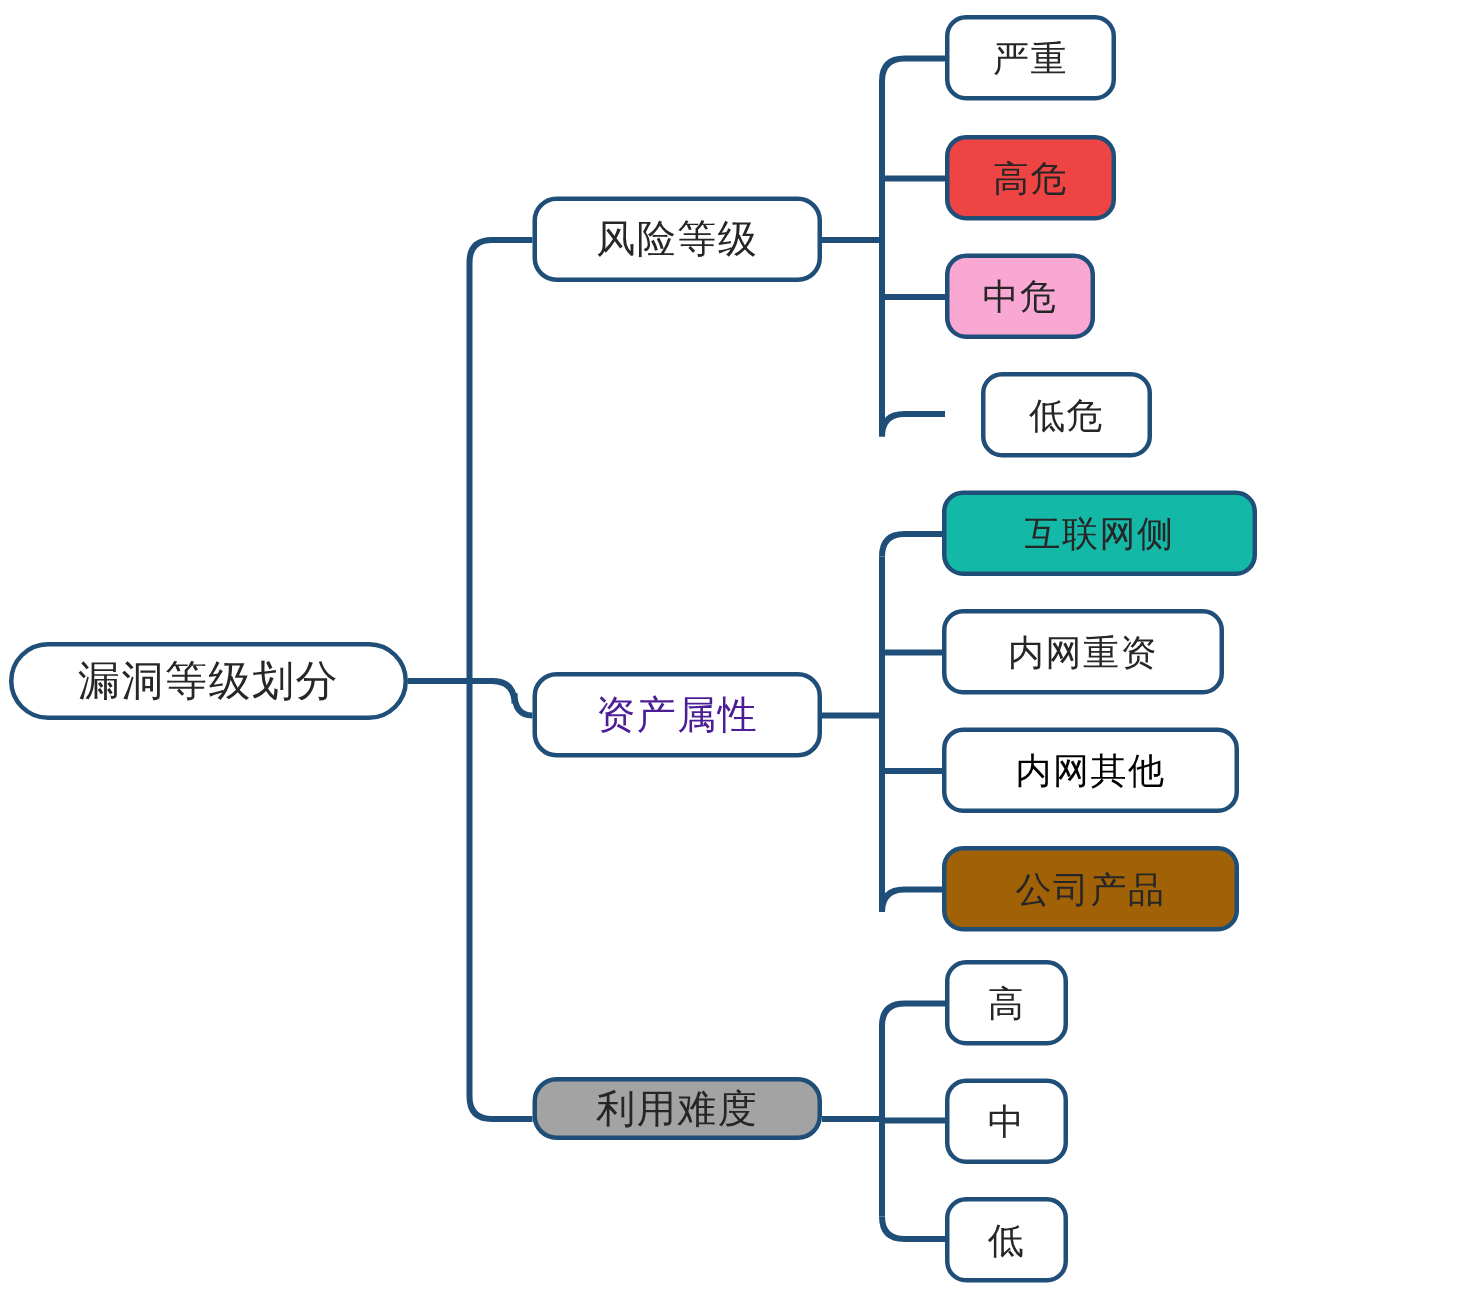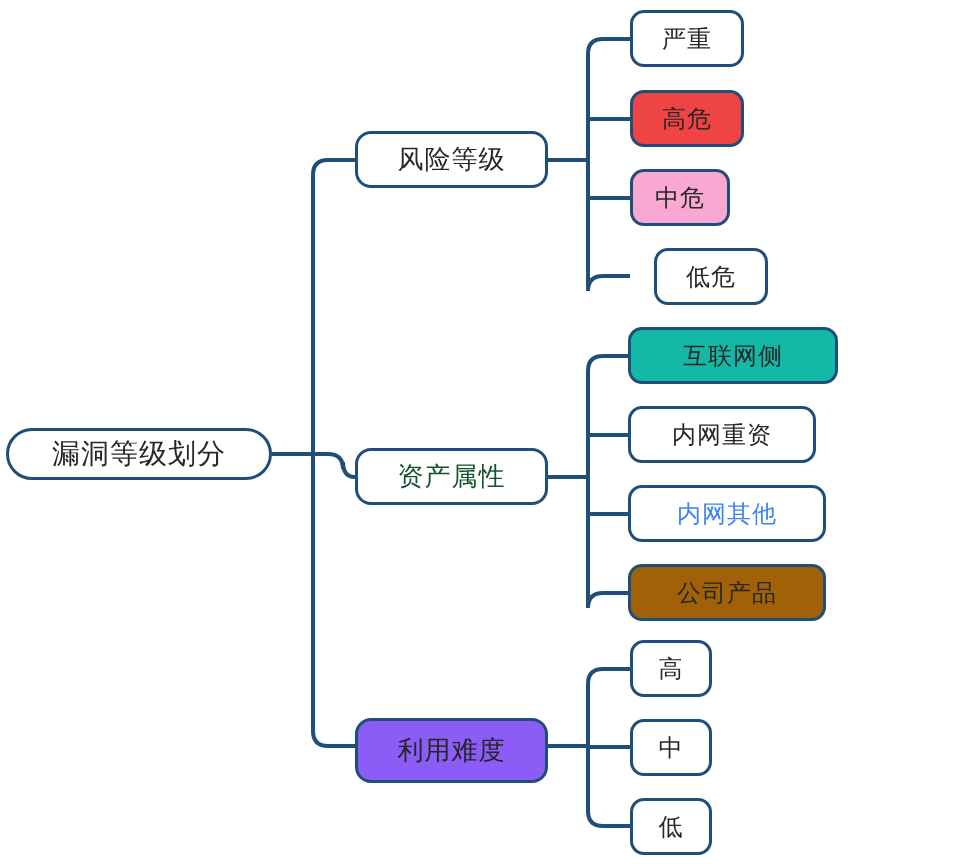--- a/index.html
+++ b/index.html
@@ -90,24 +90,24 @@
   </svg>
 
   <div class="node node-root" style="left: 6px; top: 428px; width: 266px; height: 52px; border-color: rgb(31, 78, 121); background: rgb(255, 255, 255); color: rgb(38, 38, 38);">漏洞等级划分</div>
 
   <div class="node node-branch" style="left: 355px; top: 131px; width: 193px; height: 57px; border-color: rgb(31, 78, 121); background: rgb(255, 255, 255); color: rgb(38, 38, 38);">风险等级</div>
   <div class="node node-leaf" style="left: 630px; top: 10px; width: 114px; height: 57px; border-color: rgb(31, 78, 121); background: rgb(255, 255, 255); color: rgb(38, 38, 38);">严重</div>
   <div class="node node-leaf" style="left: 630px; top: 90px; width: 114px; height: 57px; border-color: rgb(31, 78, 121); background: #ef4444; color: rgb(38, 38, 38);">高危</div>
   <div class="node node-leaf" style="left: 630px; top: 169px; width: 100px; height: 57px; border-color: rgb(31, 78, 121); background: #f9a8d4; color: rgb(38, 38, 38);">中危</div>
   <div class="node node-leaf" style="left: 630px; top: 248px; width: 114px; height: 57px; border-color: rgb(31, 78, 121); background: rgb(255, 255, 255); color: rgb(38, 38, 38); margin-left: 24px;">低危</div>
 
-  <div class="node node-branch" style="left: 355px; top: 448px; width: 193px; height: 57px; border-color: rgb(31, 78, 121); background: rgb(255, 255, 255); color: #14532d;">资产属性</div>
+  <div class="node node-branch" style="left: 355px; top: 448px; width: 193px; height: 57px; border-color: rgb(31, 78, 121); background: rgb(255, 255, 255); color: #4c1d95;">资产属性</div>
   <div class="node node-leaf" style="left: 628px; top: 327px; width: 210px; height: 57px; border-color: rgb(31, 78, 121); background: #14b8a6; color: rgb(38, 38, 38);">互联网侧</div>
   <div class="node node-leaf" style="left: 628px; top: 406px; width: 188px; height: 57px; border-color: rgb(31, 78, 121); background: rgb(255, 255, 255); color: rgb(38, 38, 38);">内网重资</div>
-  <div class="node node-leaf" style="left: 628px; top: 485px; width: 198px; height: 57px; border-color: rgb(31, 78, 121); background: rgb(255, 255, 255); color: #3b82f6;">内网其他</div>
+  <div class="node node-leaf" style="left: 628px; top: 485px; width: 198px; height: 57px; border-color: rgb(31, 78, 121); background: rgb(255, 255, 255); color: #000000;">内网其他</div>
   <div class="node node-leaf" style="left: 628px; top: 564px; width: 198px; height: 57px; border-color: rgb(31, 78, 121); background: #a16207; color: rgb(38, 38, 38);">公司产品</div>
 
-  <div class="node node-branch" style="left: 355px; top: 718px; width: 193px; height: 65px; border-color: rgb(31, 78, 121); background: #8b5cf6; color: rgb(38, 38, 38);">利用难度</div>
+  <div class="node node-branch" style="left: 355px; top: 718px; width: 193px; height: 42px; border-color: rgb(31, 78, 121); background: #a3a3a3; color: rgb(38, 38, 38);">利用难度</div>
   <div class="node node-leaf" style="left: 630px; top: 640px; width: 82px; height: 57px; border-color: rgb(31, 78, 121); background: rgb(255, 255, 255); color: rgb(38, 38, 38);">高</div>
   <div class="node node-leaf" style="left: 630px; top: 719px; width: 82px; height: 57px; border-color: rgb(31, 78, 121); background: rgb(255, 255, 255); color: rgb(38, 38, 38);">中</div>
   <div class="node node-leaf" style="left: 630px; top: 798px; width: 82px; height: 57px; border-color: rgb(31, 78, 121); background: rgb(255, 255, 255); color: rgb(38, 38, 38);">低</div>
 
 </div>
 
 </body></html>

